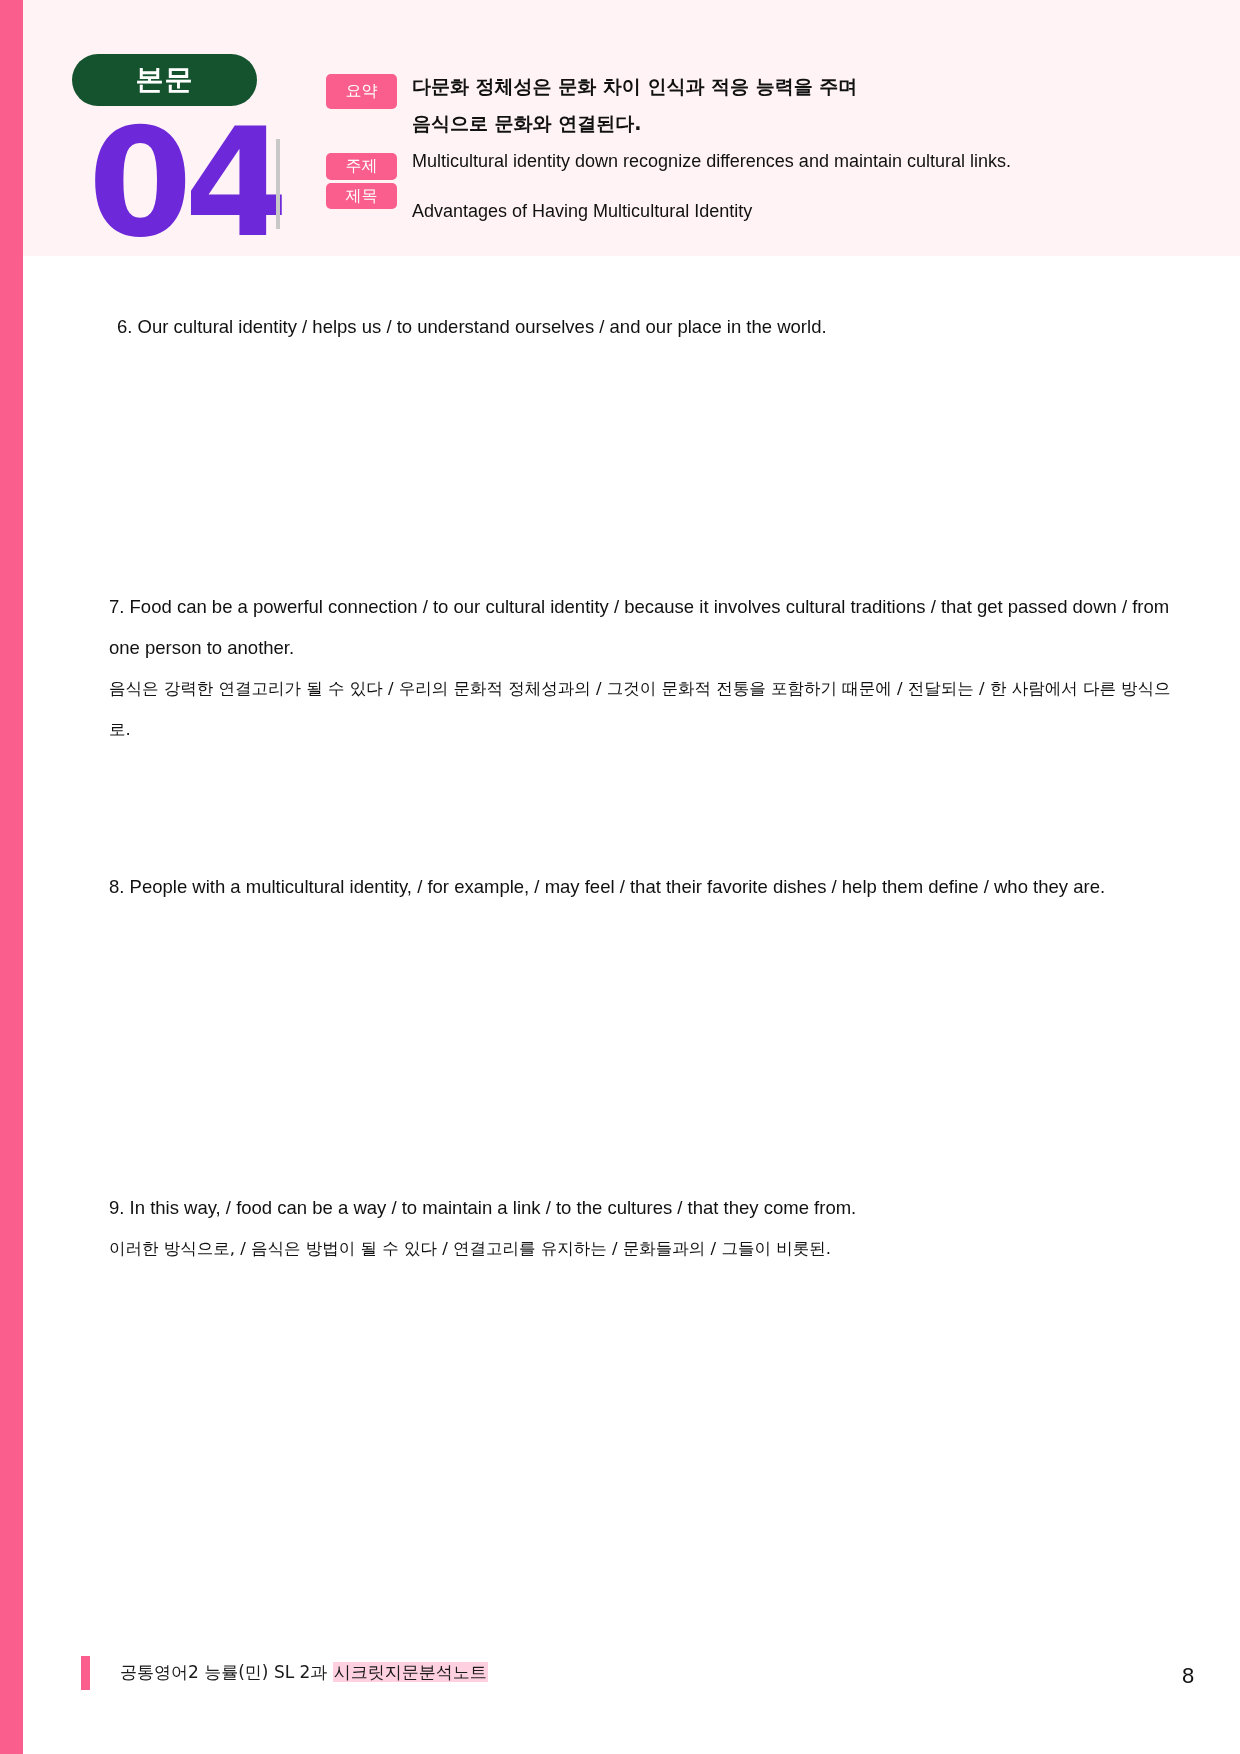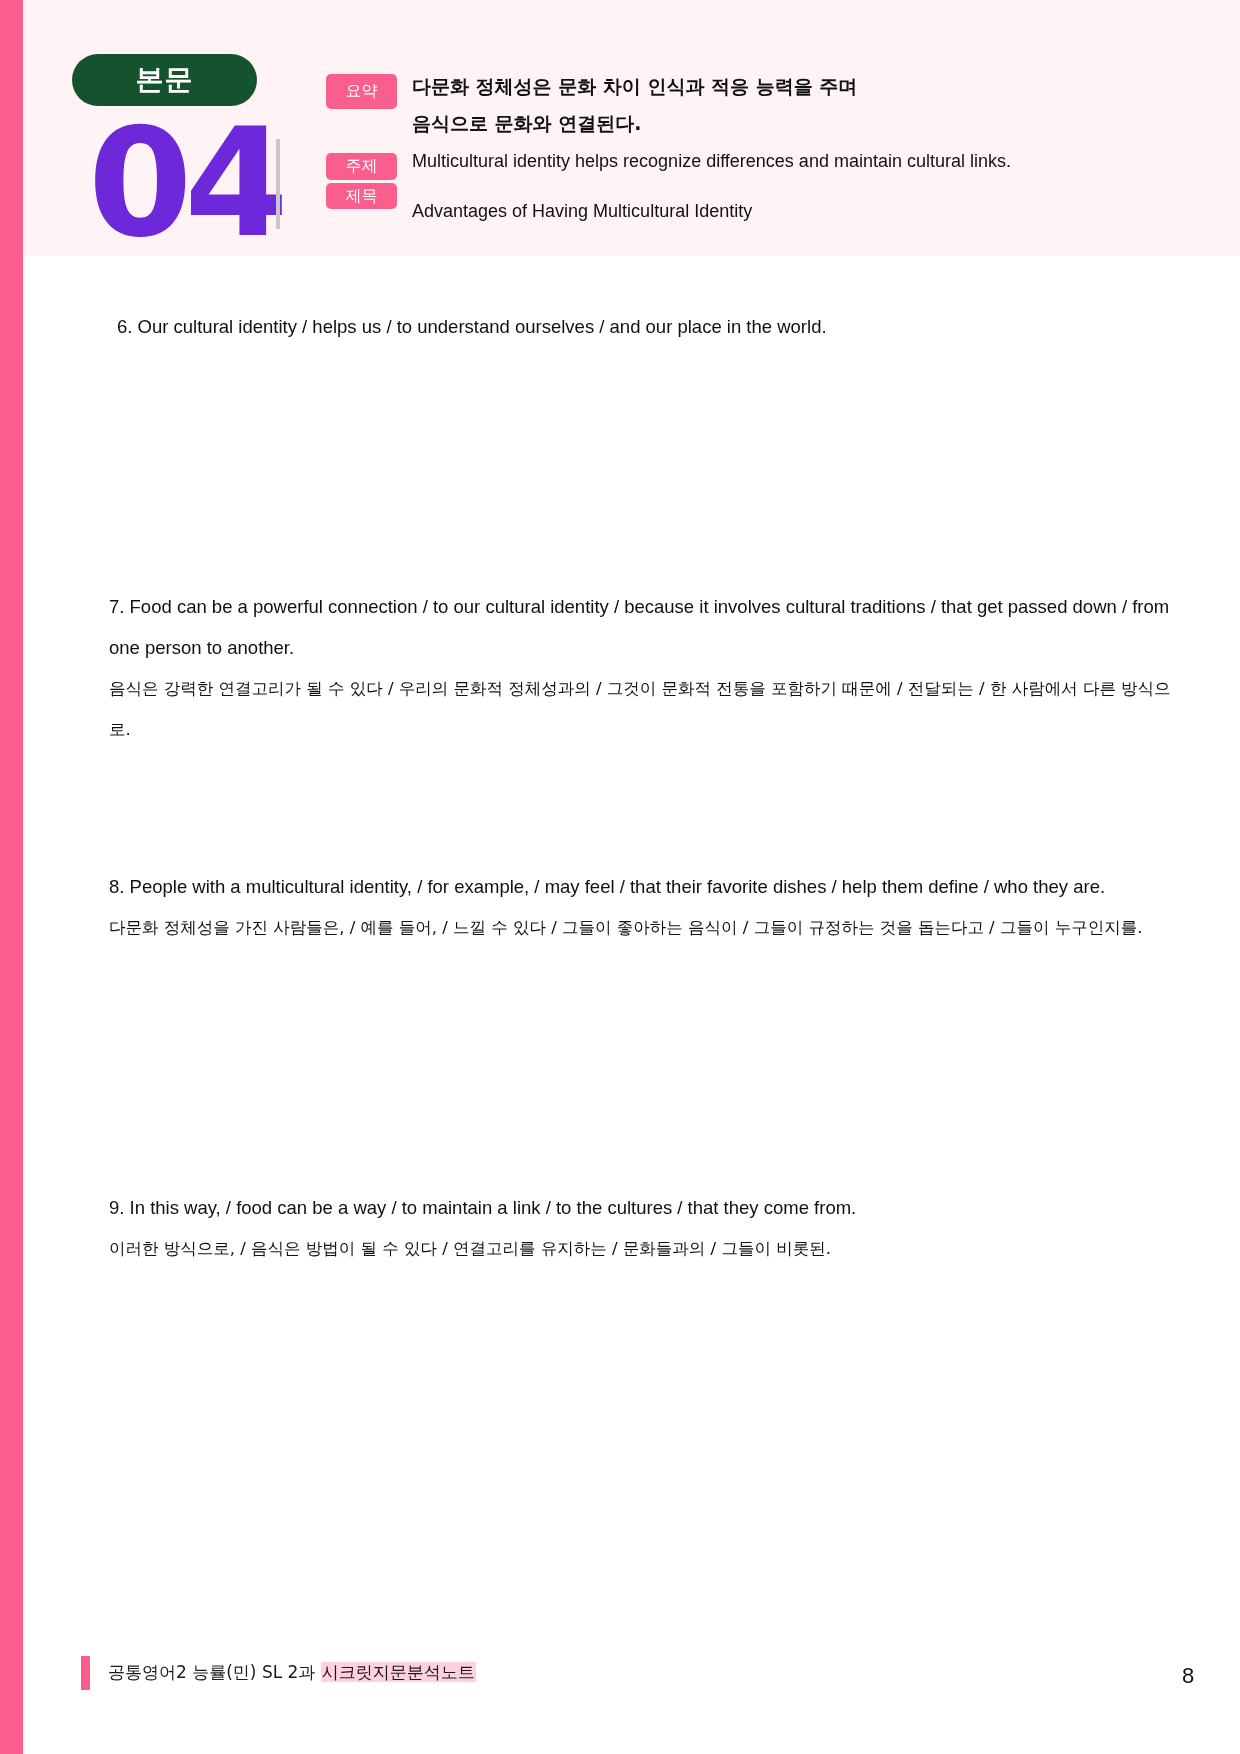--- a/index.html
+++ b/index.html
@@ -62,21 +62,21 @@
   .s6 { top: 306px; margin-left: 8px; }
   .s7 { top: 586px; }
   .s8 { top: 866px; }
   .s9 { top: 1187px; }
 
   .footer-bar {
     position: absolute; left: 81px; top: 1656px; width: 9px; height: 34px;
     background: #f95e8d;
   }
   .footer-text {
-    position: absolute; left: 108px; top: 1661px;
+    position: absolute; left: 120px; top: 1661px;
     font-family: "DejaVu Sans", sans-serif; font-size: 17px; color: #1a1a1a;
   }
   .footer-highlight { background: #ffd0e0; padding: 0 1px; }
   .page-number {
     position: absolute; left: 1182px; top: 1663px;
     font-family: "Liberation Sans", sans-serif; font-size: 22px; color: #111111;
   }
 </style>
 </head>
 <body>
@@ -89,37 +89,36 @@
   <span>본문</span>
 </div>
 <div class="section-number">04</div>
 <div class="header-divider"></div>
 
 <div class="tag tag-summary">요약</div>
 <div class="hdr-text summary-line summary-1">다문화 정체성은 문화 차이 인식과 적응 능력을 주며</div>
 <div class="hdr-text summary-line summary-2">음식으로 문화와 연결된다.</div>
 
 <div class="tag tag-topic">주제</div>
-<div class="hdr-text topic-text">Multicultural identity helps recognize differences and maintain cultural links.</div>
+<div class="hdr-text topic-text">Multicultural identity down recognize differences and maintain cultural links.</div>
 
 <div class="tag tag-title">제목</div>
 <div class="hdr-text title-text">Advantages of Having Multicultural Identity</div>
 
 <div class="sentence s6">
   <div class="en">6. Our cultural identity / helps us / to understand ourselves / and our place in the world.</div>
 </div>
 
 <div class="sentence s7">
   <div class="en">7. Food can be a powerful connection / to our cultural identity / because it involves cultural traditions / that get passed down / from one person to another.</div>
   <div class="ko">음식은 강력한 연결고리가 될 수 있다 / 우리의 문화적 정체성과의 / 그것이 문화적 전통을 포함하기 때문에 / 전달되는 / 한 사람에서 다른 방식으로.</div>
 </div>
 
 <div class="sentence s8">
   <div class="en">8. People with a multicultural identity, / for example, / may feel / that their favorite dishes / help them define / who they are.</div>
-  <div class="ko">다문화 정체성을 가진 사람들은, / 예를 들어, / 느낄 수 있다 / 그들이 좋아하는 음식이 / 그들이 규정하는 것을 돕는다고 / 그들이 누구인지를.</div>
 </div>
 
 <div class="sentence s9">
   <div class="en">9. In this way, / food can be a way / to maintain a link / to the cultures / that they come from.</div>
   <div class="ko">이러한 방식으로, / 음식은 방법이 될 수 있다 / 연결고리를 유지하는 / 문화들과의 / 그들이 비롯된.</div>
 </div>
 
 <div class="footer-bar"></div>
 <div class="footer-text">
   <span>공통영어2 능률(민) SL 2과</span>

